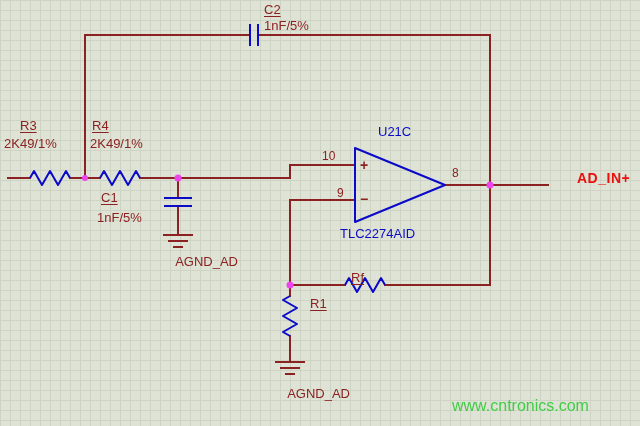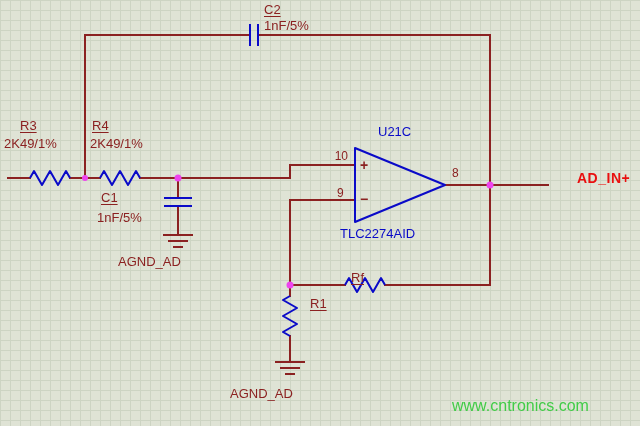--- a/index.html
+++ b/index.html
@@ -20,23 +20,23 @@
     color:#8b2121;
     font-size:13px;
     line-height:16px;
     white-space:nowrap;
   }
   .des { text-decoration:underline; text-underline-offset:2px; }
   .blue { color:#0a0ac8; }
   .pin { font-size:12px; }
   .sym { font-size:14px; font-weight:700; }
   .net { color:#e90f0f; font-size:14px; font-weight:700; letter-spacing:0.5px;margin-left:24px; }
-  .gnd-lbl { width:120px; text-align:left; }
+  .gnd-lbl { width:120px; text-align:right; }
   .wm { color:#41cc47; font-size:16px; }
-  .ralign { text-align:right; }
+  .ralign { text-align:left; }
 </style>
 </head>
 <body>
 
 <div class="page">
 
   <svg class="layer" width="640" height="426" viewBox="0 0 640 426">
 
     <g stroke="#8b2121" stroke-width="2" fill="none" stroke-linecap="square">
 

